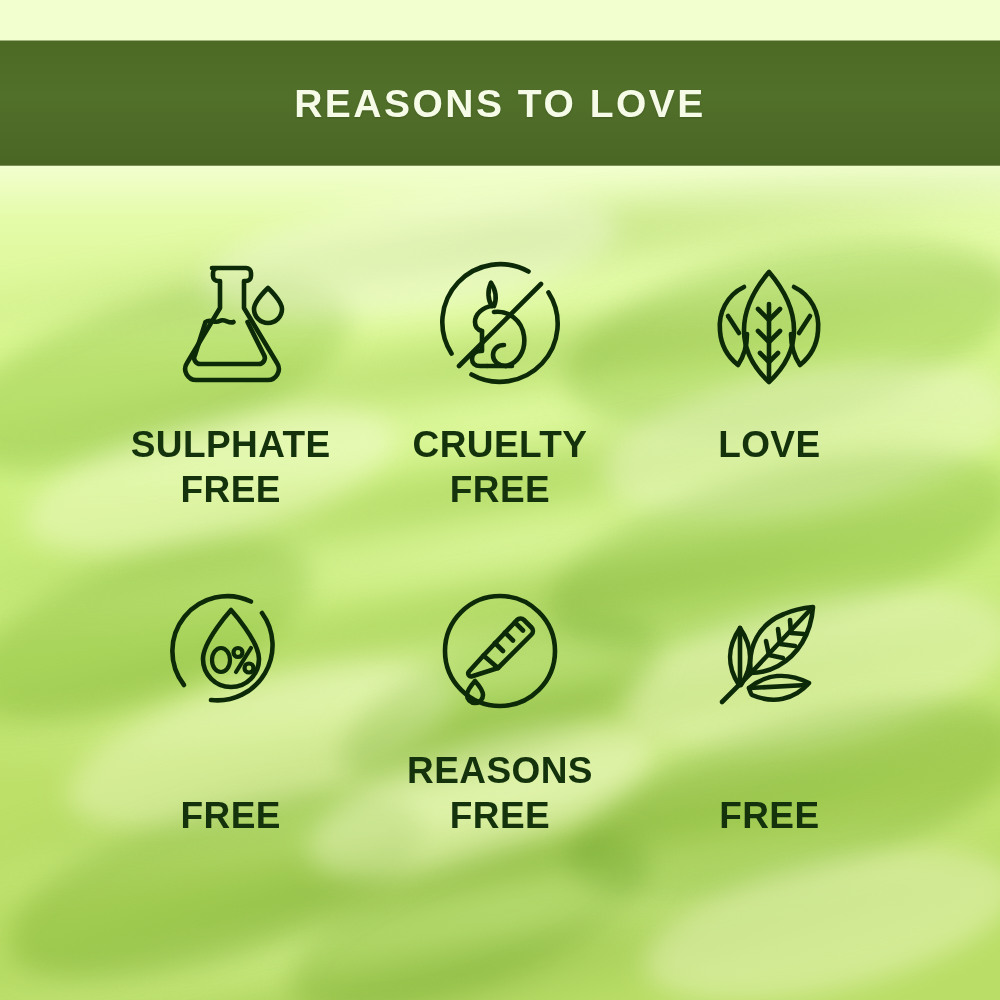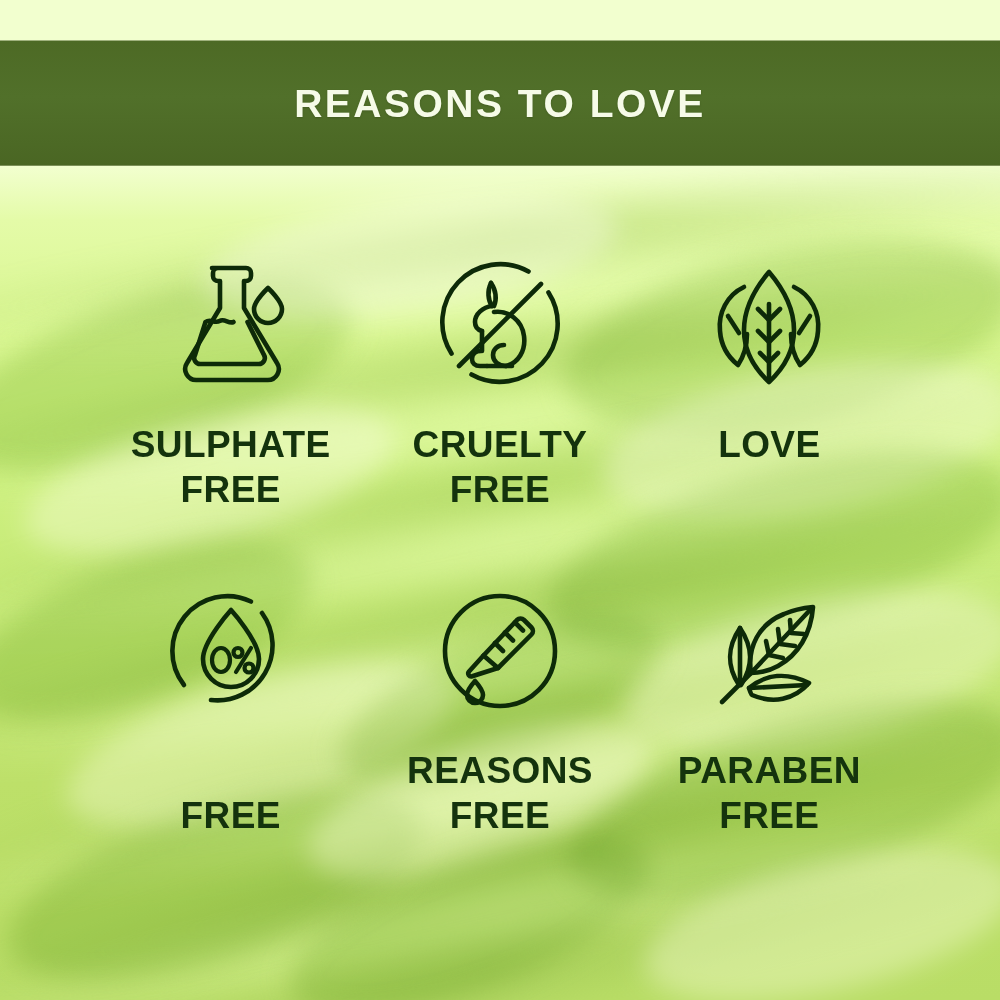--- a/index.html
+++ b/index.html
@@ -238,19 +238,19 @@
 
           <path d="M57 97 c-4 -26 8 -49 33 -59 c9 -4 19 -6 29 -7 c-2 27 -15 48 -35 59 c-9 5 -18 7 -27 7 z"></path>
           <path d="M57 97 L116 34"></path>
           <path d="M86 68 l-2 -15 M86 68 l15 2 M75 79 l-3 -14 M75 79 l14 3 M97 57 l-1 -13 M97 57 l13 1"></path>
 
           <path d="M55 112 c17 -14 38 -16 60 -5 c-15 17 -36 21 -57 12 c-1 0 -2 -4 -3 -7 z"></path>
           <path d="M55 112 L113 109"></path>
         </svg>
       </div>
       <div class="label">
-        <span>PARABEN</span><br>
+        <br>
         <span>FREE</span>
       </div>
     </div>
 
   </div>
 </div>
 
 </body></html>

